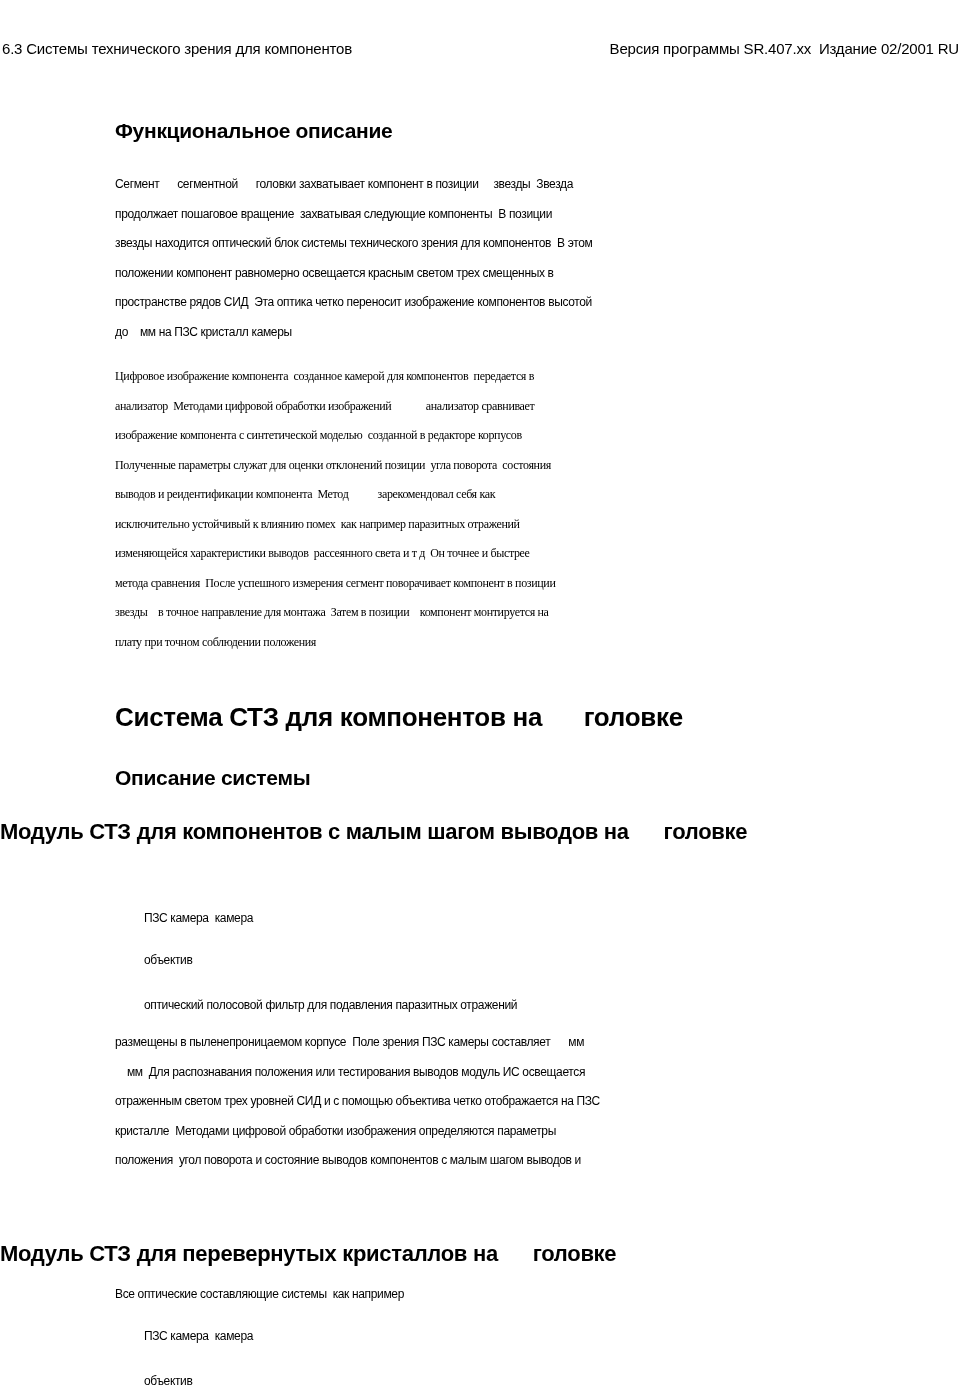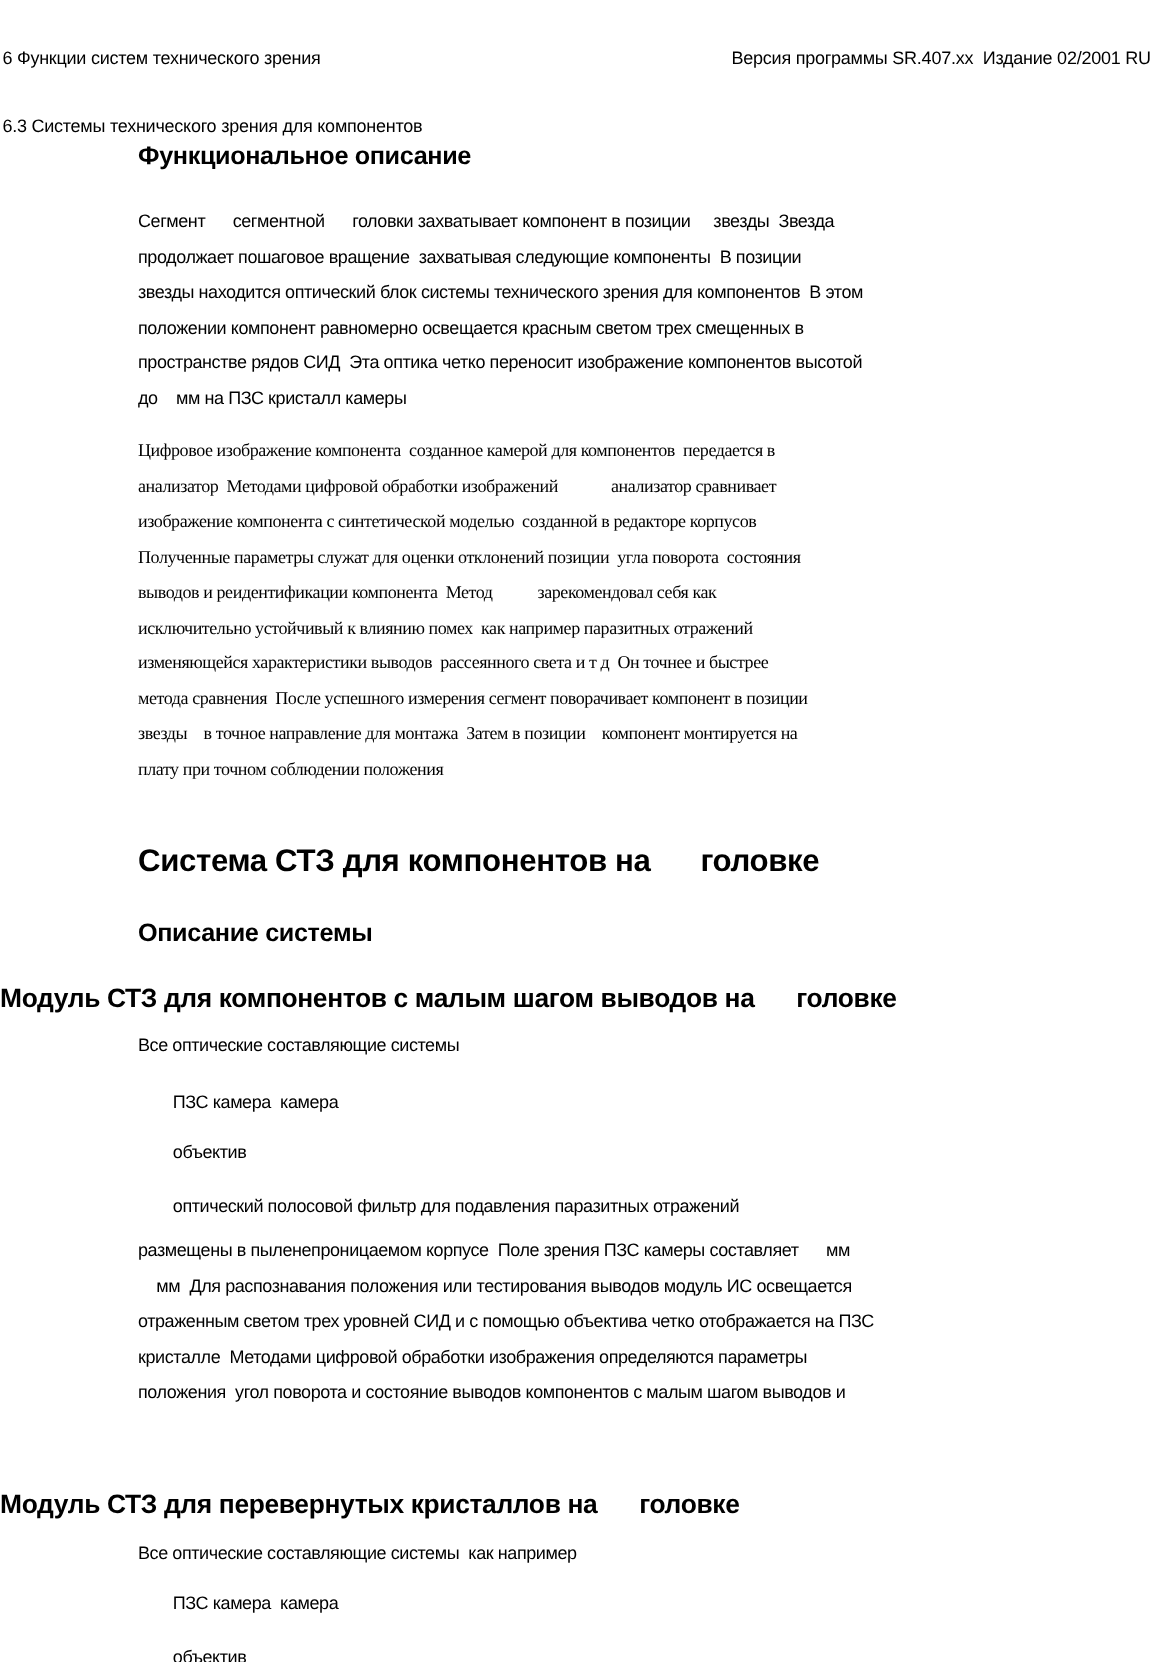--- a/index.html
+++ b/index.html
@@ -14,21 +14,21 @@
   }
   .abs { position: absolute; white-space: pre; }
   .hdr {
     font-size: 15px;
     line-height: 19px;
     letter-spacing: -0.2px;
   }
   .hdr-left { left: 2px; top: 1px; }
   .hdr-right { right: 4px; top: 1px; text-align: right; }
   .body-text {
-    font-size: 15px;
+    font-size: 12px;
     line-height: 29.5px;
     letter-spacing: -0.35px;
   }
   .h-sub {
     font-size: 21px;
     font-weight: bold;
     letter-spacing: -0.3px;
   }
   .h-big {
     font-size: 26px;
@@ -41,21 +41,20 @@
     font-weight: bold;
     letter-spacing: -0.3px;
   }
 </style>
 </head>
 <body>
 
 <div class="page">
 
   <div class="abs hdr hdr-left">
-    <div>6 Функции систем технического зрения</div>
     <div>6.3 Системы технического зрения для компонентов</div>
   </div>
   <div class="abs hdr hdr-right">
     <div>Версия программы SR.407.xx  Издание 02/2001 RU</div>
   </div>
 
   <div class="abs h-sub" style="left:115px; top:119px;">Функциональное описание</div>
 
   <div class="abs body-text" style="left:115px; top:170px;">Сегмент      сегментной      головки захватывает компонент в позиции     звезды  Звезда
 продолжает пошаговое вращение  захватывая следующие компоненты  В позиции
@@ -74,21 +73,20 @@
 метода сравнения  После успешного измерения сегмент поворачивает компонент в позиции
 звезды    в точное направление для монтажа  Затем в позиции    компонент монтируется на
 плату при точном соблюдении положения</div>
 
   <div class="abs h-big" style="left:115px; top:702px;">Система СТЗ для компонентов на      головке</div>
 
   <div class="abs h-sub" style="left:115px; top:766px;">Описание системы</div>
 
   <div class="abs h-module" style="left:0px; top:819px;">Модуль СТЗ для компонентов с малым шагом выводов на      головке</div>
 
-  <div class="abs body-text" style="left:115px; top:857px;">Все оптические составляющие системы</div>
 
   <div class="abs body-text" style="left:144px; top:904px;">ПЗС камера  камера</div>
 
   <div class="abs body-text" style="left:144px; top:946px;">объектив</div>
 
   <div class="abs body-text" style="left:144px; top:991px;">оптический полосовой фильтр для подавления паразитных отражений</div>
 
   <div class="abs body-text" style="left:115px; top:1028px;">размещены в пыленепроницаемом корпусе  Поле зрения ПЗС камеры составляет      мм
     мм  Для распознавания положения или тестирования выводов модуль ИС освещается
 отраженным светом трех уровней СИД и с помощью объектива четко отображается на ПЗС

